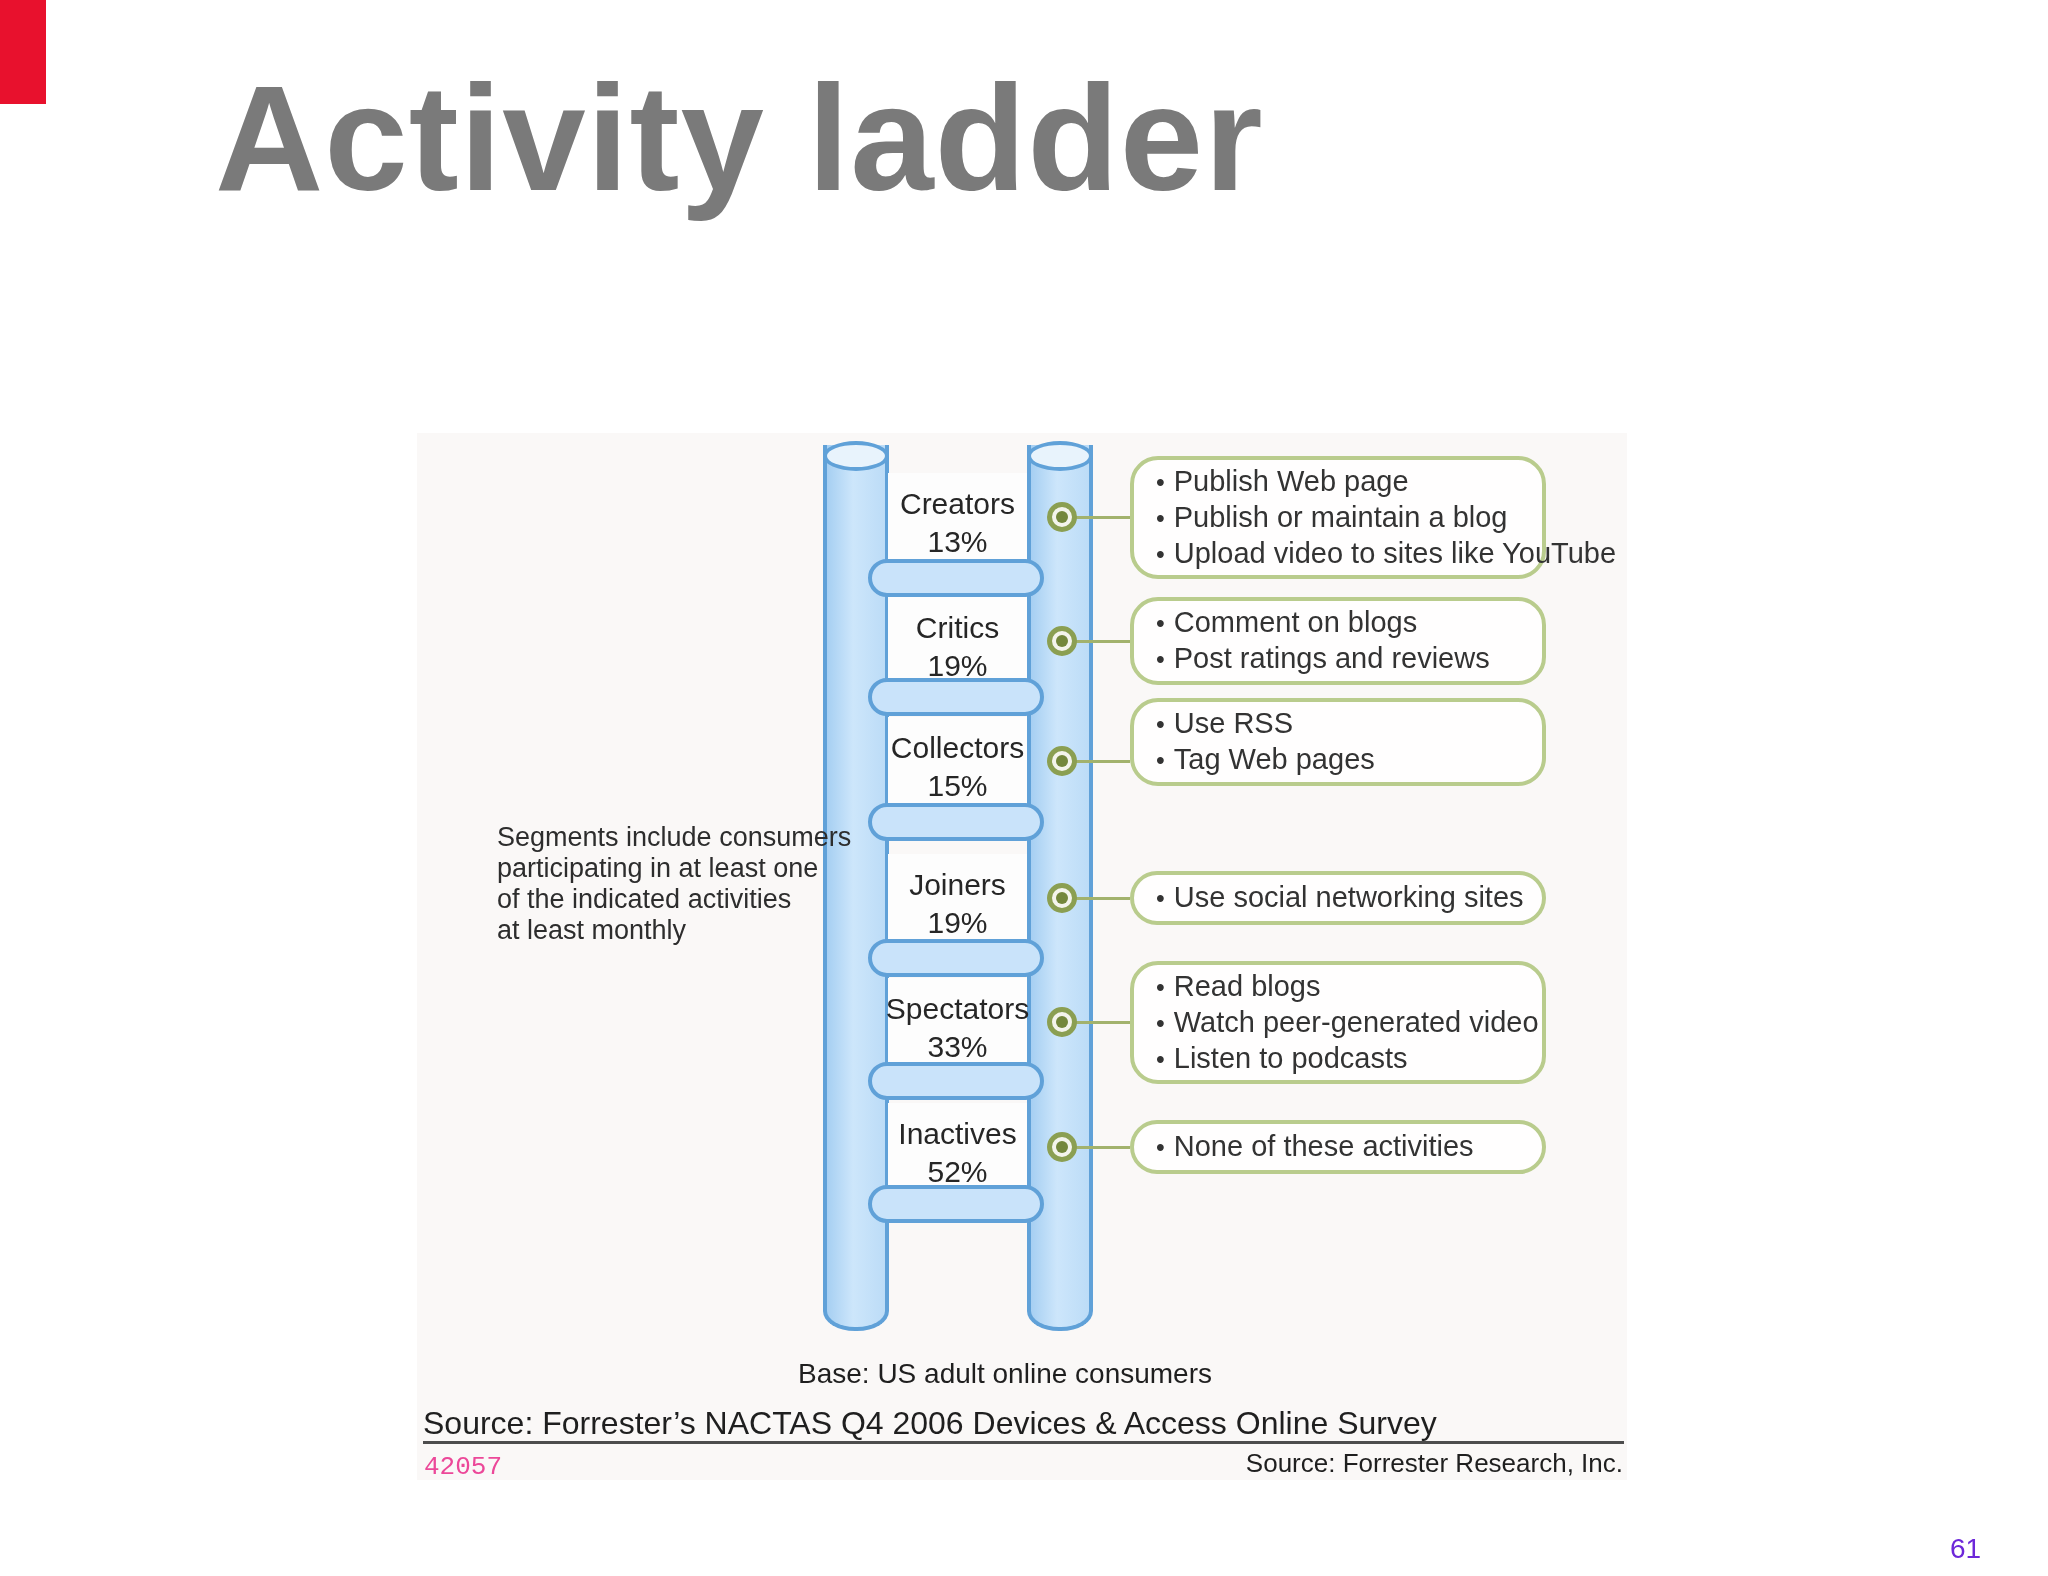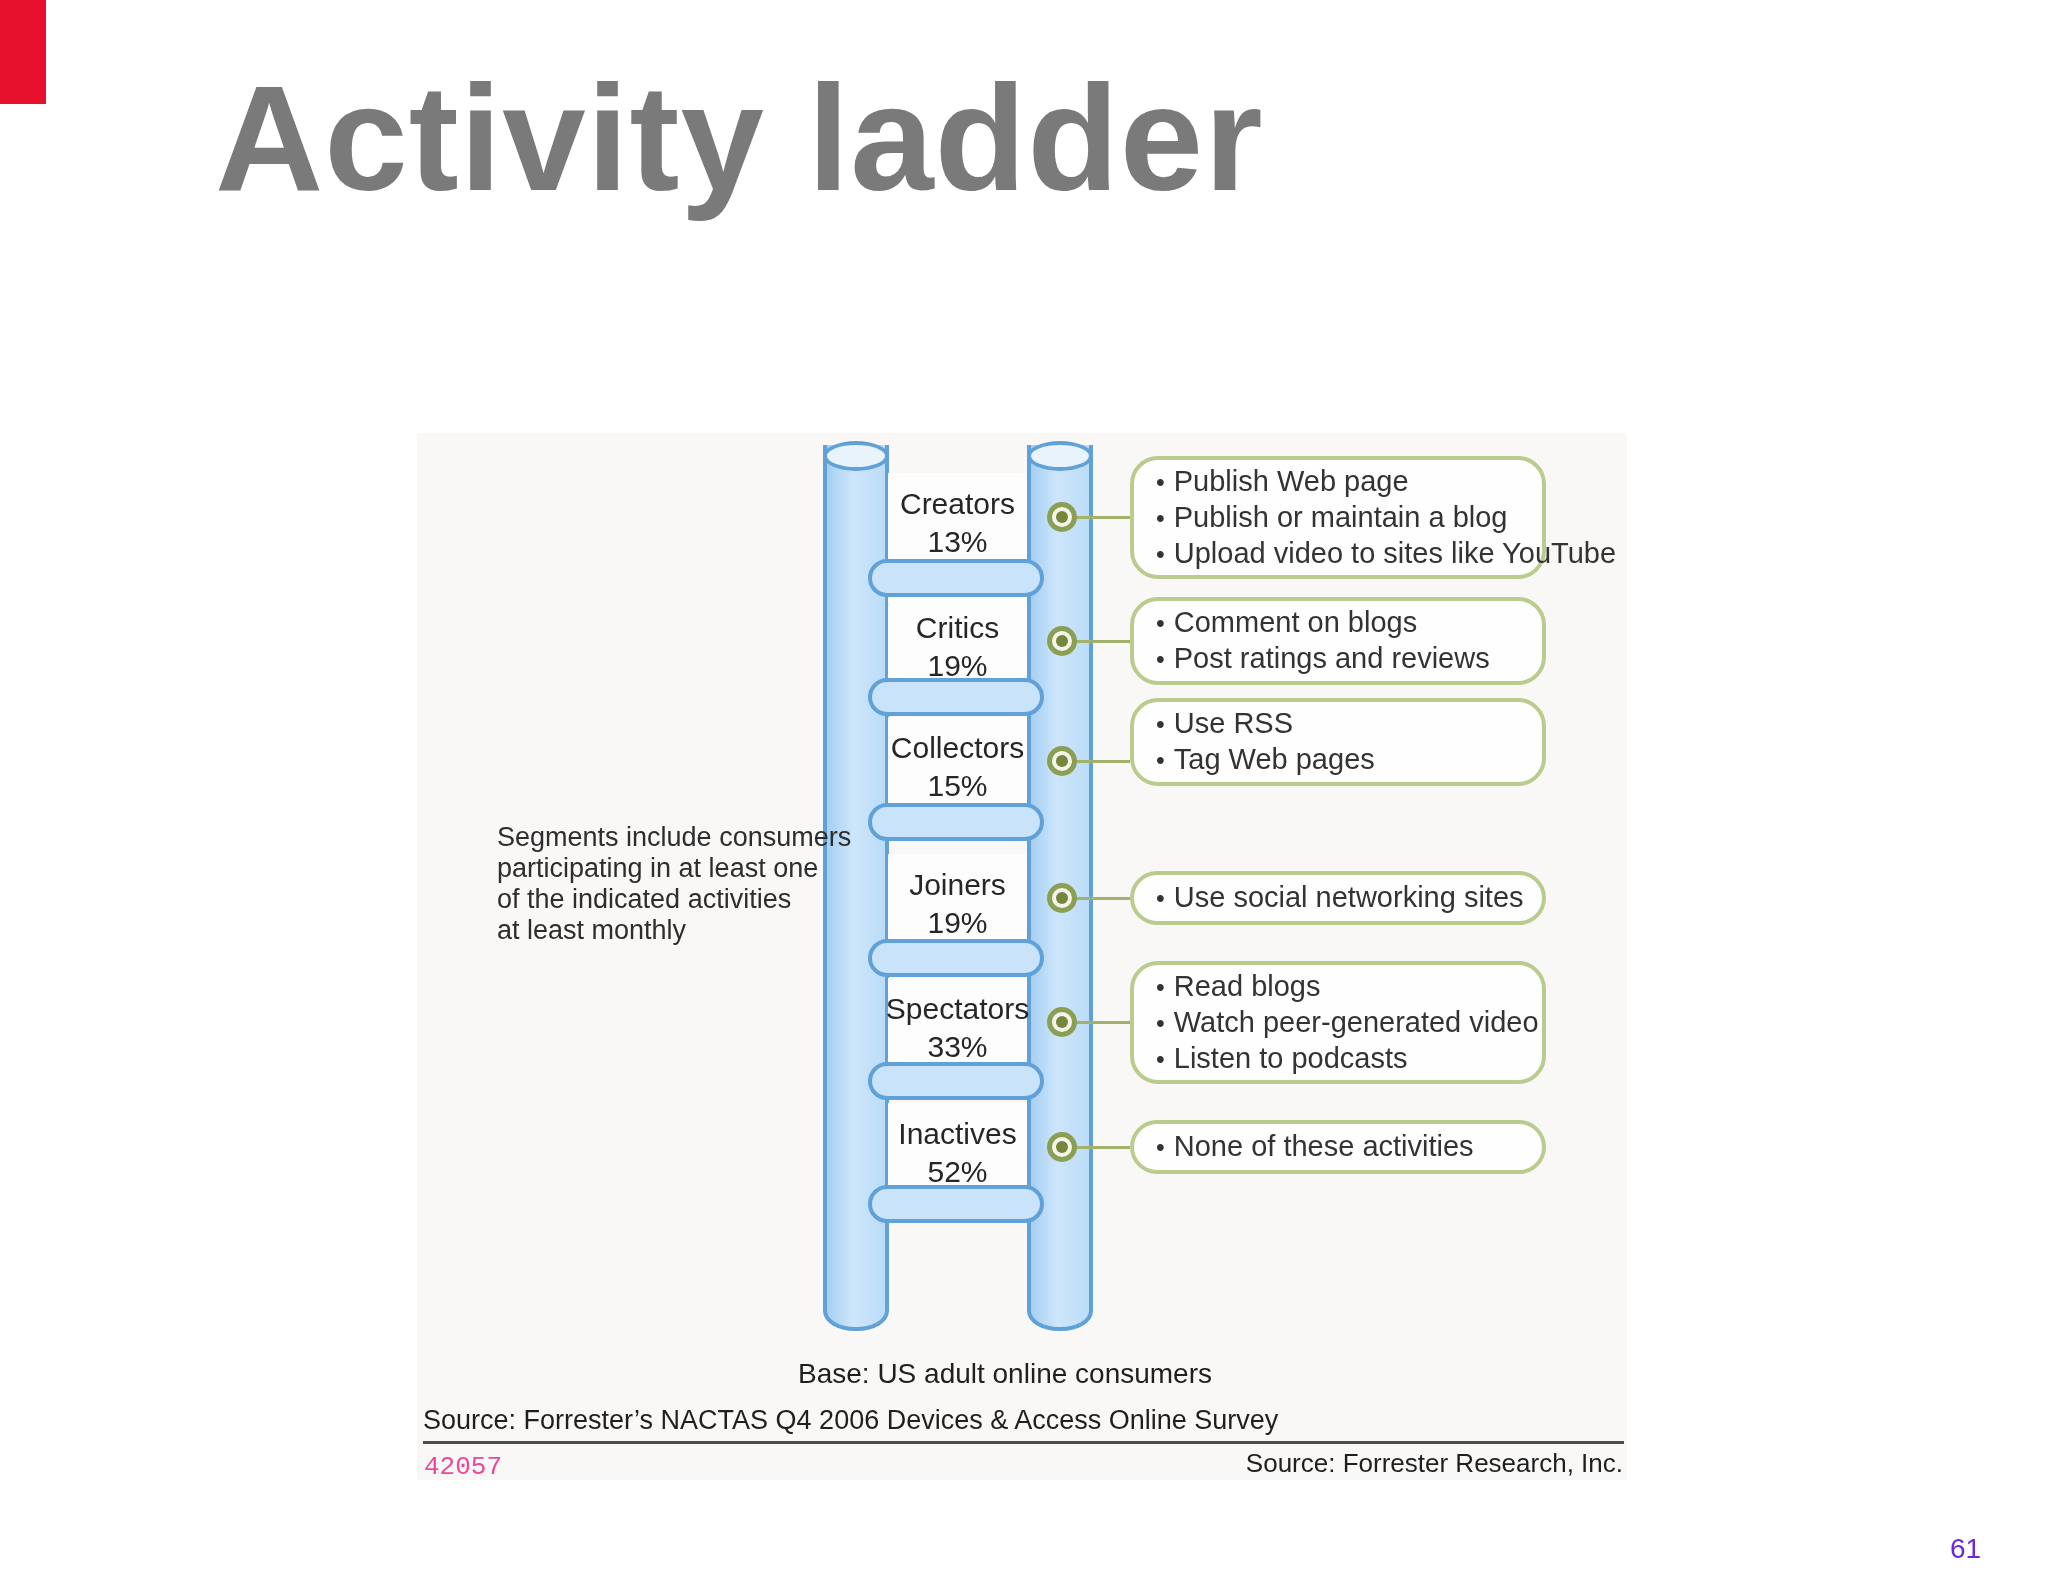--- a/index.html
+++ b/index.html
@@ -93,21 +93,21 @@
   .callout.r4{top:871px;height:54px}
   .callout.r5{top:961px;height:123px}
   .callout.r6{top:1120px;height:54px}
   .bullet{
     font-size:29px;line-height:35px;color:#333333;white-space:nowrap;
   }
   .bullet::before{content:"•";font-size:25px;margin-right:9px;color:#333333;}
 
   
   .base-caption{position:absolute;left:798px;top:1358px;font-size:28px;color:#1f1f1f;z-index:5;}
-  .survey-source{position:absolute;left:423px;top:1405px;font-size:27px;color:#1f1f1f;z-index:5;}
+  .survey-source{position:absolute;left:423px;top:1405px;font-size:32px;color:#1f1f1f;z-index:5;}
   .footer-rule{position:absolute;left:423px;top:1441px;width:1201px;height:3px;background:#4d4d4d;z-index:5;}
   .doc-number{position:absolute;left:424px;top:1452px;font-size:26px;color:#ec4899;z-index:5;font-family:Liberation Mono, monospace;}
   .rights-source{position:absolute;right:425px;top:1448px;font-size:26px;color:#1f1f1f;z-index:5;}
   .page-number{position:absolute;left:1950px;top:1533px;font-size:28px;color:#6d28d9;}
 </style>
 </head>
 <body>
 
 <div id="slide">
 

